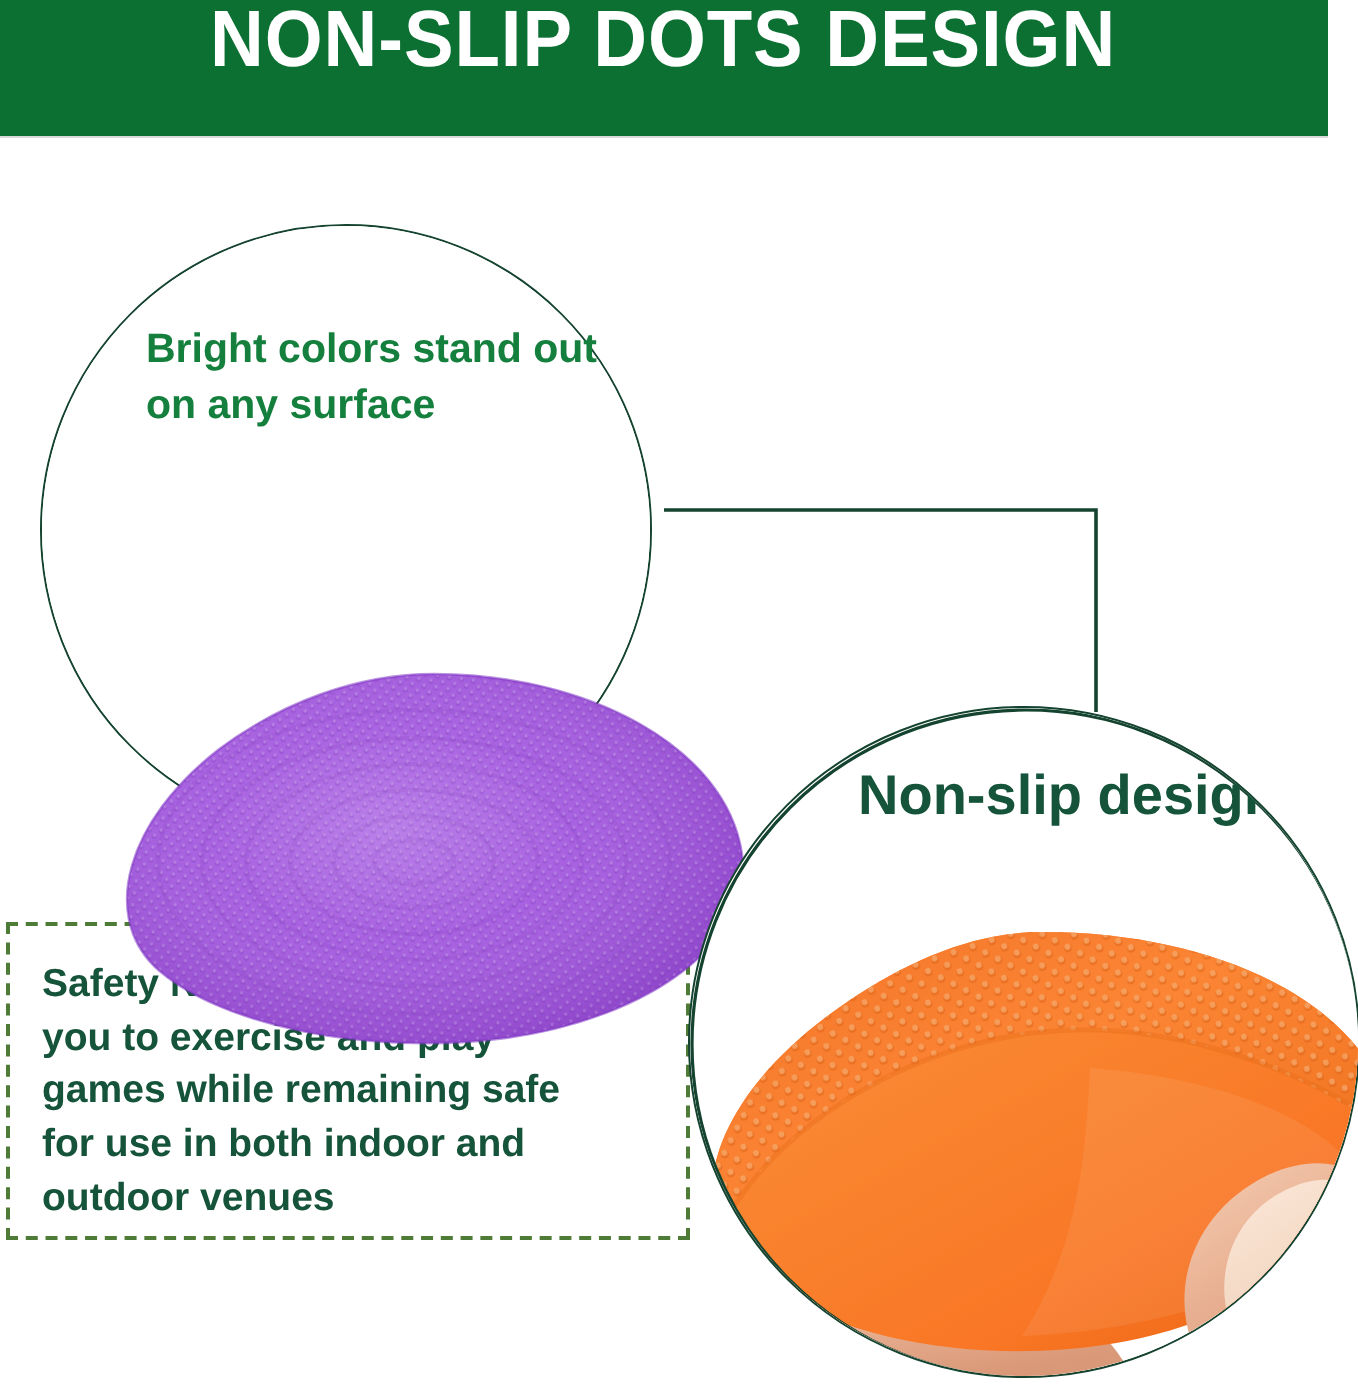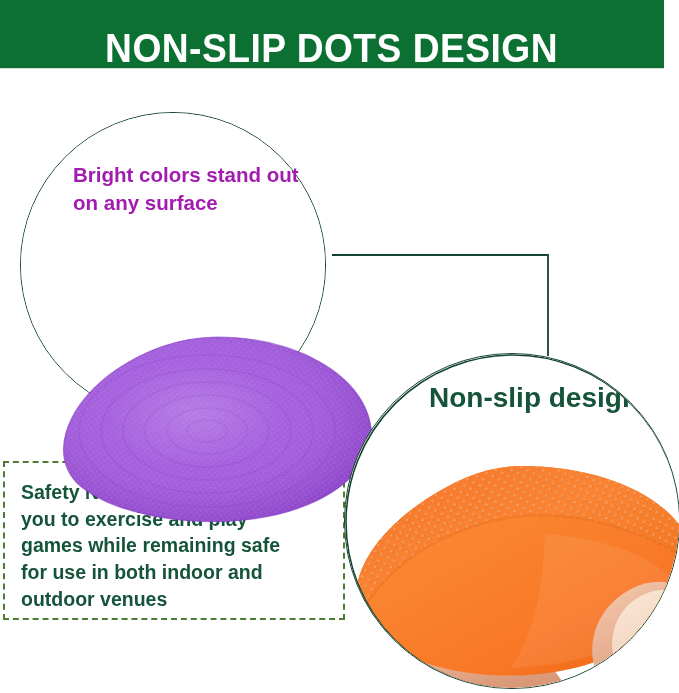--- a/index.html
+++ b/index.html
@@ -18,21 +18,21 @@
 
   
   #header-banner {
     position: absolute;
     left: 0;
     top: 0;
     width: 664px;
     height: 68px;
     background: #0c7032;
     display: flex;
-    align-items: flex-end;
+    align-items: flex-start;
     justify-content: center;
     box-shadow: 0 1px 0 rgba(0,0,0,0.15);
   }
   #header-title {
     color: #ffffff;
     font-family: "Liberation Sans Narrow", "Liberation Sans", sans-serif;
     font-size: 40px;
     font-weight: 700;
     letter-spacing: 0.5px;
     transform: scaleX(0.93);
@@ -66,21 +66,21 @@
     border-radius: 50%;
     background: #ffffff;
     overflow: hidden;
     z-index: 0;
   }
   #purple-label {
     position: absolute;
     left: 52px;
     top: 48px;
     width: 240px;
-    color: #a21caf;
+    color: #15803d;
     font-size: 20.5px;
     font-weight: 700;
     line-height: 1.35;
     z-index: 4;
     pointer-events: none;
   }
 
   
   #purple-disc {
     position: absolute;

